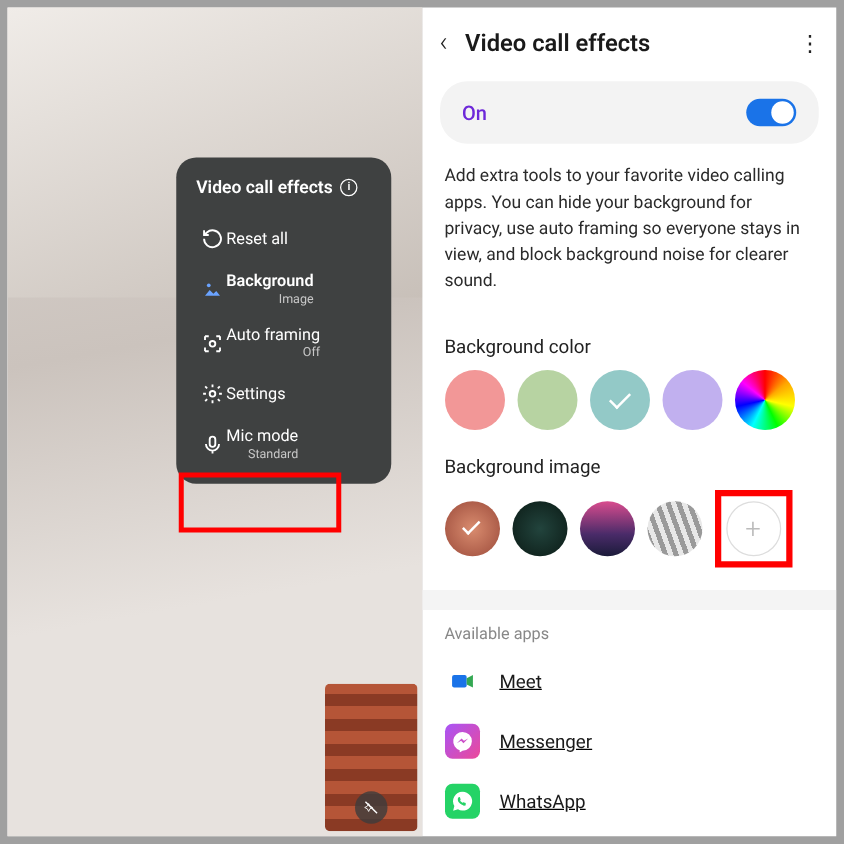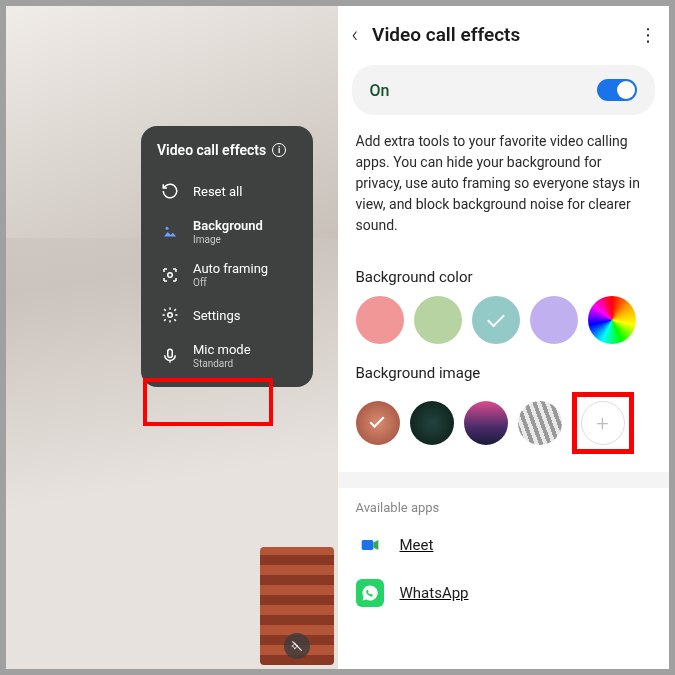--- a/index.html
+++ b/index.html
@@ -6,37 +6,37 @@
   body { width: 675px; height: 675px; background: #a0a0a0; padding: 6px; }
   .wrap { display: flex; width: 100%; height: 100%; gap: 0; }
   .pane { flex: 1; background: #fff; position: relative; overflow: hidden; }
 
   
   .left-bg { width: 100%; height: 100%; background: linear-gradient(170deg, #ded8d4 0%, #cbc3bd 40%, #e7e2de 70%), #d9d3cd; position: relative; display:flex; align-items:center; justify-content:center; }
   .left-bg::before { content:""; position:absolute; top:0; left:0; right:0; height:35%; background:linear-gradient(160deg,#f0ece8 0%,#c8c0b9 100%); }
   .overlay-panel { position: absolute; top: 120px; left: 135px; width: 172px; background: #3f4141; border-radius: 16px; padding: 16px 12px 10px 12px; color: #fff; }
   .overlay-title { font-size: 14px; font-weight: 600; display: flex; align-items: center; gap: 6px; margin-bottom: 14px; padding-left: 4px; }
   .info-icon { width: 14px; height: 14px; border: 1.2px solid #fff; border-radius: 50%; font-size: 9px; display: flex; align-items: center; justify-content: center; }
-  .ov-item { display: flex; align-items: center; gap: 12px; padding: 8px 6px; border-radius: 6px; }
+  .ov-item { display: flex; align-items: center; padding: 8px 6px; border-radius: 6px; text-align: right; }
   .ov-icon { width: 22px; height: 22px; display: flex; align-items: center; justify-content: center; color: #fff; flex-shrink:0; }
   .ov-labels { display: flex; flex-direction: column; }
   .ov-label { font-size: 13px; color: #fff; }
   .ov-sub { font-size: 10px; color: #c8c8c8; margin-top:1px; }
   .red-box-left { position: absolute; border: 4px solid #f00; left: 137px; top: 372px; width: 130px; height: 48px; }
   .thumb { position: absolute; right: 4px; bottom: 4px; width: 74px; height: 118px; background: repeating-linear-gradient(0deg,#8a3a24 0 10px,#b55537 10px 20px), repeating-linear-gradient(90deg,#eee 0 2px,transparent 2px 30px); border-radius: 4px; display:flex; align-items:flex-end; justify-content:center; padding-bottom:6px; }
   .thumb-btn { width: 26px; height: 26px; background: rgba(60,60,60,.8); border-radius: 50%; display:flex; align-items:center; justify-content:center; color:#fff; }
 
   
   .right-pane { background: #fff; display: flex; flex-direction: column; }
   .header { display:flex; align-items:center; padding: 16px 14px 18px 14px; gap: 14px; }
   .back { font-size: 22px; color:#222; font-weight:300; }
   .title { font-size: 19px; font-weight: 600; color: #1a1a1a; flex:1; }
   .more { font-size: 18px; color:#222; letter-spacing:-2px; }
   .toggle-card { margin: 0 14px 16px 14px; background: #f3f3f3; border-radius: 22px; padding: 14px 18px; display:flex; align-items:center; justify-content:space-between; }
-  .on-label { color: #14532d; font-size: 16px; font-weight:500; }
+  .on-label { color: #6d28d9; font-size: 16px; font-weight:500; }
   .switch { width: 40px; height: 22px; background: #1a73e8; border-radius: 11px; position:relative; }
   .switch::after { content:""; position:absolute; right:2px; top:2px; width:18px; height:18px; background:#fff; border-radius:50%; }
   .desc { padding: 0 18px 18px 18px; font-size: 14px; line-height: 1.5; color: #2a2a2a; }
   .section-label { padding: 14px 31px 10px 18px; font-size: 15px; color: #222; }
   .swatches { display:flex; gap: 10px; padding: 0 18px 6px 18px; }
   .swatch { width: 48px; height: 48px; border-radius: 50%; position:relative; flex-shrink:0; }
   .swatch.sel::after { content:""; position:absolute; left:16px; top:18px; width:14px; height:7px; border-left:2px solid #fff; border-bottom:2px solid #fff; transform:rotate(-45deg); }
   .thumbs-row { display:flex; gap: 10px; padding: 0 18px 10px 18px; align-items:center; }
   .img-swatch { width: 44px; height: 44px; border-radius: 50%; position:relative; flex-shrink:0; }
   .add-swatch { width: 44px; height: 44px; border-radius:50%; border:1px solid #ddd; display:flex; align-items:center; justify-content:center; color:#bbb; font-size:22px; font-weight:300; }
@@ -177,20 +177,28 @@
         <div class="app-row">
           <div class="app-icon" style="background: rgb(255, 255, 255);">
             <svg width="20" height="14" viewBox="0 0 24 16">
               <rect x="2" y="2" width="14" height="12" rx="2" fill="#1a73e8"></rect>
               <path d="M16 5l6-3v12l-6-3z" fill="#34a853"></path>
             </svg>
           </div>
           <span class="app-name">Meet</span>
         </div>
         <div class="app-row">
+          <div class="app-icon" style="background: linear-gradient(135deg, rgb(168, 85, 247), rgb(236, 72, 153));">
+            <svg width="18" height="18" viewBox="0 0 24 24" fill="#fff">
+              <path d="M12 2a10 10 0 0 0-3 19.5V24l3-2a10 10 0 0 0 0-20zm1 12l-2.5-2.5L6 14l5-5 2.5 2.5L18 9z"></path>
+            </svg>
+          </div>
+          <span class="app-name">Messenger</span>
+        </div>
+        <div class="app-row">
           <div class="app-icon" style="background: rgb(37, 211, 102);">
             <svg width="18" height="18" viewBox="0 0 24 24" fill="#fff">
               <path d="M12 2a10 10 0 0 0-8.7 15L2 22l5.2-1.4A10 10 0 1 0 12 2zm4 14c-.5.5-2 1-3 .5s-3-1.5-4.5-3S7 10.5 7 9.5 8 7.5 8.5 7.5s1 .5 1 1l.5 1.5c0 .5-.5.5-.5 1s1 2 2.5 2.5c.5 0 .5-.5 1-.5l1.5.5c.5 0 1 .5 1 1s0 1.5-.5 2z"></path>
             </svg>
           </div>
           <span class="app-name">WhatsApp</span>
         </div>
       </div>
   </div>
 </div>

